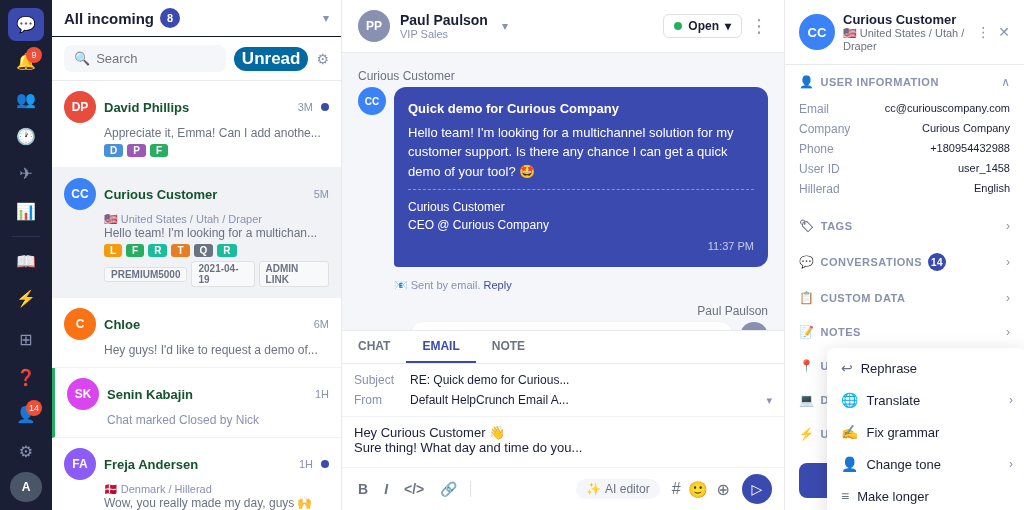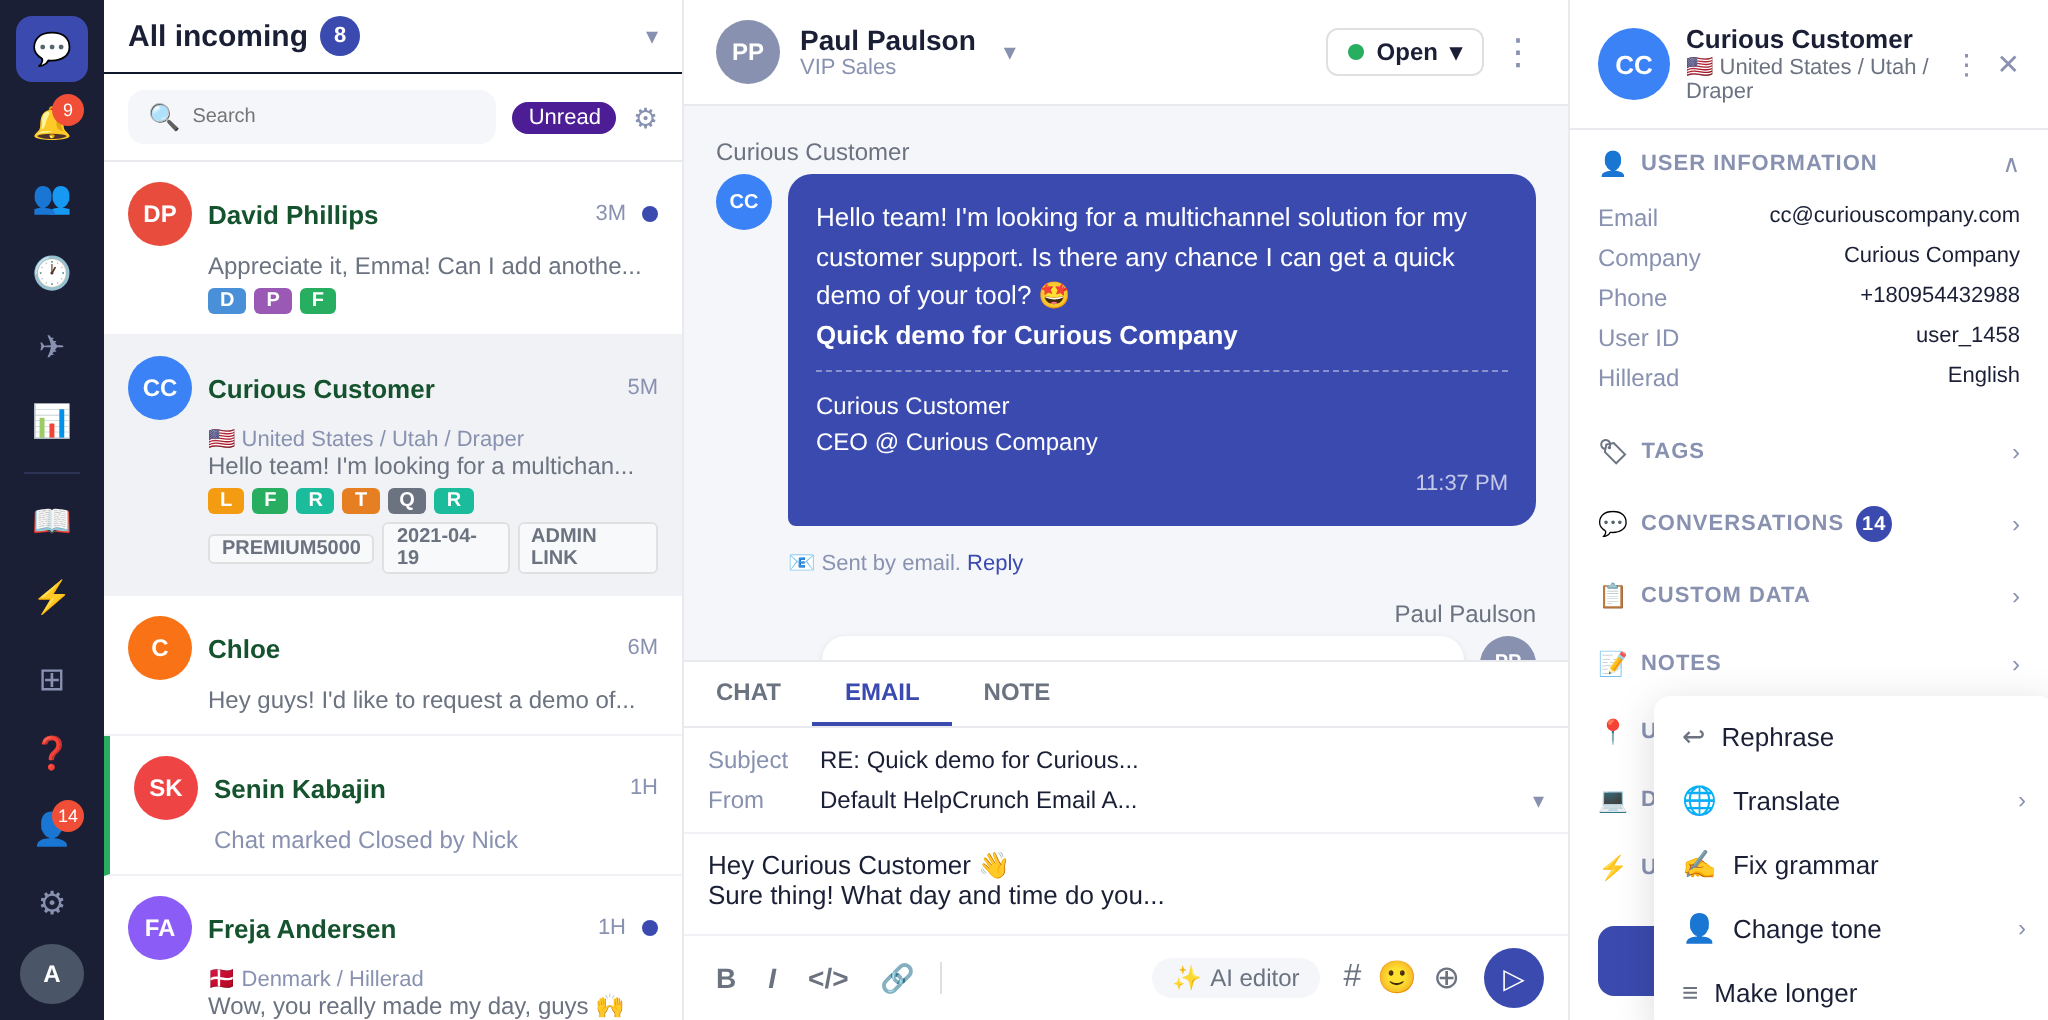--- a/index.html
+++ b/index.html
@@ -19,22 +19,22 @@
     
     .conv-panel {
       width: 290px; background: #fff; border-right: 1px solid #e8eaed; display: flex; flex-direction: column; flex-shrink: 0;
     }
     .conv-header { padding: 8px 12px; border-bottom: 1px solid #0f172a; display: flex; align-items: center; justify-content: space-between; }
     .conv-title { font-size: 15px; font-weight: 700; color: #1a1f36; display: flex; align-items: center; gap: 6px; }
     .conv-title-badge { background: #3b4aaf; color: #fff; border-radius: 50%; width: 20px; height: 20px; display: flex; align-items: center; justify-content: center; font-size: 11px; font-weight: 700; }
     .conv-chevron { color: #8892b0; font-size: 12px; }
     .conv-search-row { padding: 8px 12px; display: flex; align-items: center; gap: 8px; border-bottom: 1px solid #e8eaed; }
     .conv-search { flex: 1; display: flex; align-items: center; gap: 6px; background: #f5f6fa; border-radius: 8px; padding: 6px 10px; }
-    .conv-search input { border: none; background: transparent; outline: none; font-size: 10px; color: #4a5568; width: 100%; }
-    .unread-badge { background: #4c1d95; color: #fff; border-radius: 12px; padding: 2px 8px; font-size: 11px; font-weight: 400; white-space: nowrap; }
+    .conv-search input { border: none; background: transparent; outline: none; font-size: 13px; color: #4a5568; width: 100%; }
+    .unread-badge { background: #0369a1; color: #fff; border-radius: 12px; padding: 2px 8px; font-size: 17px; font-weight: 700; white-space: nowrap; }
     .conv-gear { color: #8892b0; cursor: pointer; font-size: 14px; }
     .conv-list { flex: 1; overflow-y: auto; }
     .conv-item { padding: 10px 12px; border-bottom: 1px solid #f0f2f5; cursor: pointer; position: relative; }
     .conv-item.active { background: #f0f2f5; }
     .conv-item-header { display: flex; align-items: center; gap: 8px; margin-bottom: 3px; }
     .conv-avatar { width: 32px; height: 32px; border-radius: 50%; flex-shrink: 0; display: flex; align-items: center; justify-content: center; font-size: 12px; font-weight: 700; color: #fff; }
     .conv-name { font-weight: 700; font-size: 13px; color: #14532d; flex: 1; }
     .conv-time { font-size: 11px; color: #8892b0; }
     .conv-unread-dot { width: 8px; height: 8px; border-radius: 50%; background: #3b4aaf; flex-shrink: 0; }
     .conv-preview { font-size: 12px; color: #6b7280; margin-left: 40px; white-space: nowrap; overflow: hidden; text-overflow: ellipsis; }
@@ -197,21 +197,21 @@
       <div class="conv-item-header">
         <div class="conv-avatar" style="background:#f97316">C</div>
         <span class="conv-name">Chloe</span>
         <span class="conv-time">6M</span>
       </div>
       <div class="conv-preview">Hey guys! I'd like to request a demo of...</div>
     </div>
 
     <div class="conv-item left-border-green">
       <div class="conv-item-header">
-        <div class="conv-avatar" style="background:#ef4444">SK</div>
+        <div class="conv-avatar" style="background:#d946ef">SK</div>
         <span class="conv-name">Senin Kabajin</span>
         <span class="conv-time">1H</span>
       </div>
       <div class="conv-closed">Chat marked Closed by Nick</div>
     </div>
 
     <div class="conv-item">
       <div class="conv-item-header">
         <div class="conv-avatar" style="background:#8b5cf6">FA</div>
         <span class="conv-name">Freja Andersen</span>
@@ -244,22 +244,22 @@
     </div>
   </div>
   <div class="chat-messages">
 
     <div style="display:flex;flex-direction:column;align-items:flex-start;">
       <div class="msg-sender-label">Curious Customer</div>
       <div class="msg-row">
         <div class="msg-avatar" style="background:#3b82f6">CC</div>
         <div>
           <div class="msg-bubble customer">
+            <div style="font-weight:700;margin-bottom:4px;">Quick demo for Curious Company</div>
             <div>Hello team! I'm looking for a multichannel solution for my customer support. Is there any chance I can get a quick demo of your tool? 🤩</div>
-            <div style="font-weight:700;margin-bottom:4px;">Quick demo for Curious Company</div>
             <div class="msg-signature">Curious Customer<br>CEO @ Curious Company</div>
             <div class="msg-time customer">11:37 PM</div>
           </div>
           <div class="msg-meta">📧 Sent by email. <span style="color:#3b4aaf;cursor:pointer">Reply</span></div>
         </div>
       </div>
     </div>
 
     <div style="display:flex;flex-direction:column;align-items:flex-end;">
       <div class="msg-sender-label">Paul Paulson</div>

